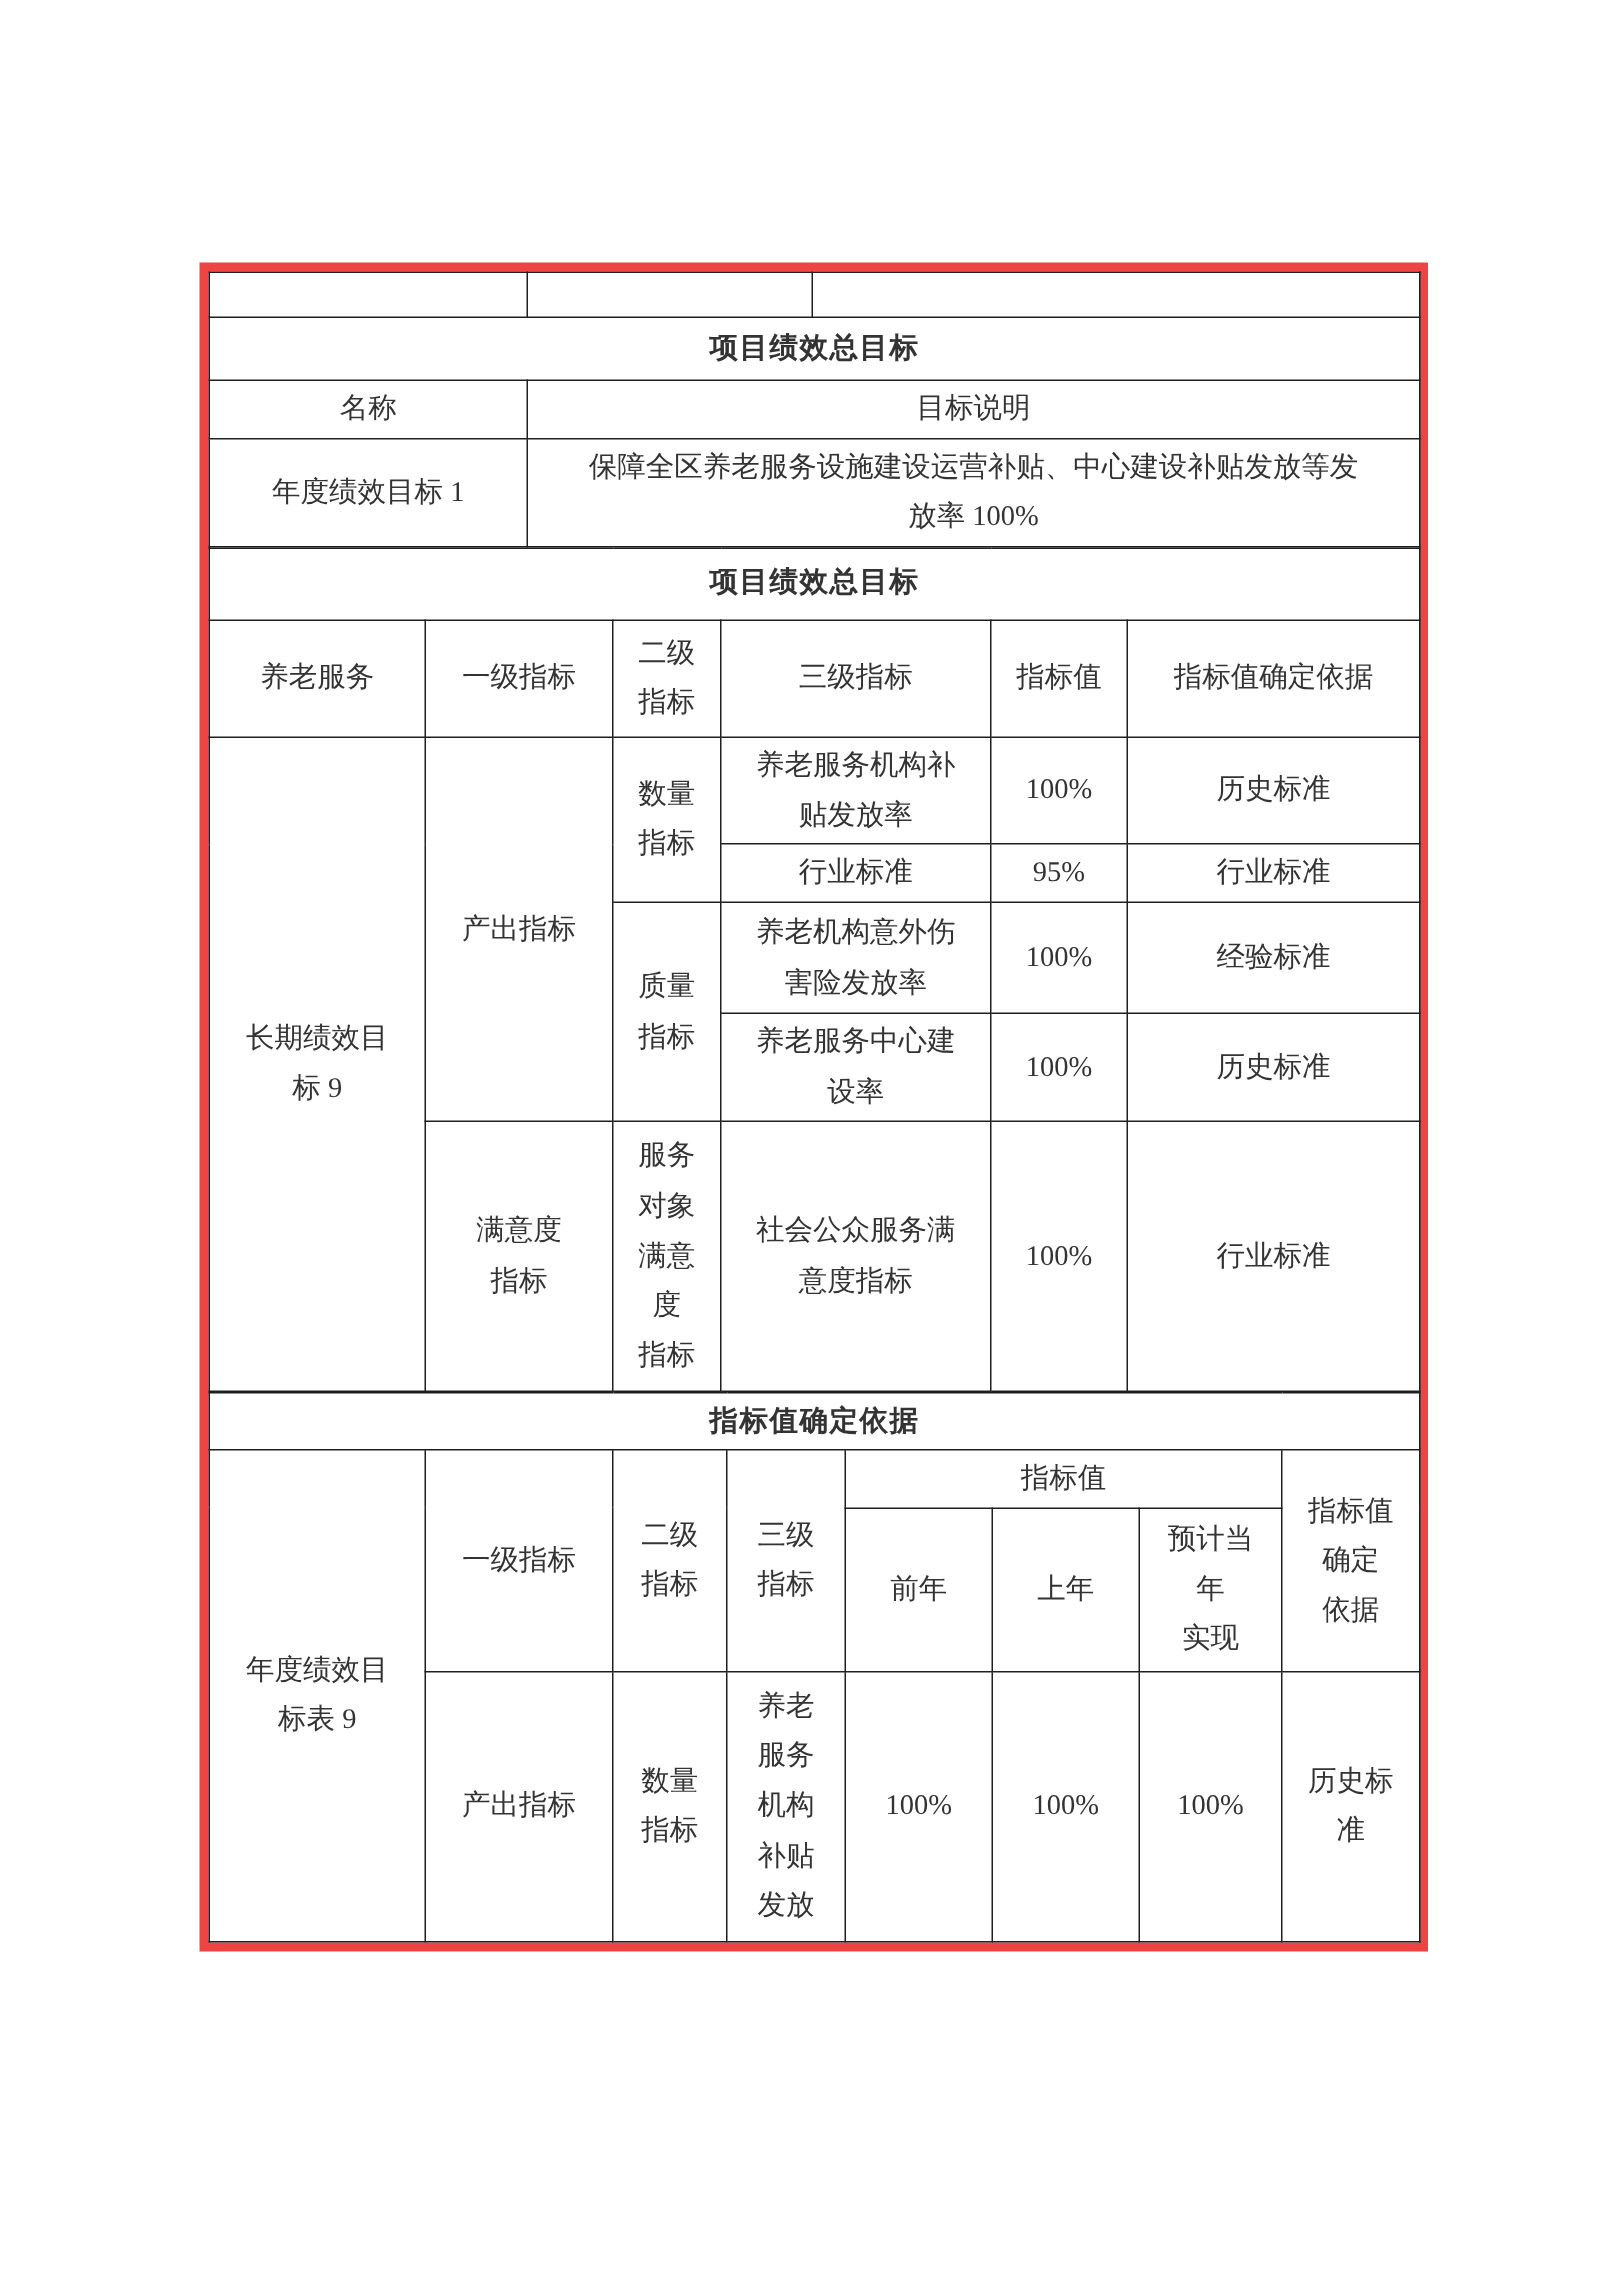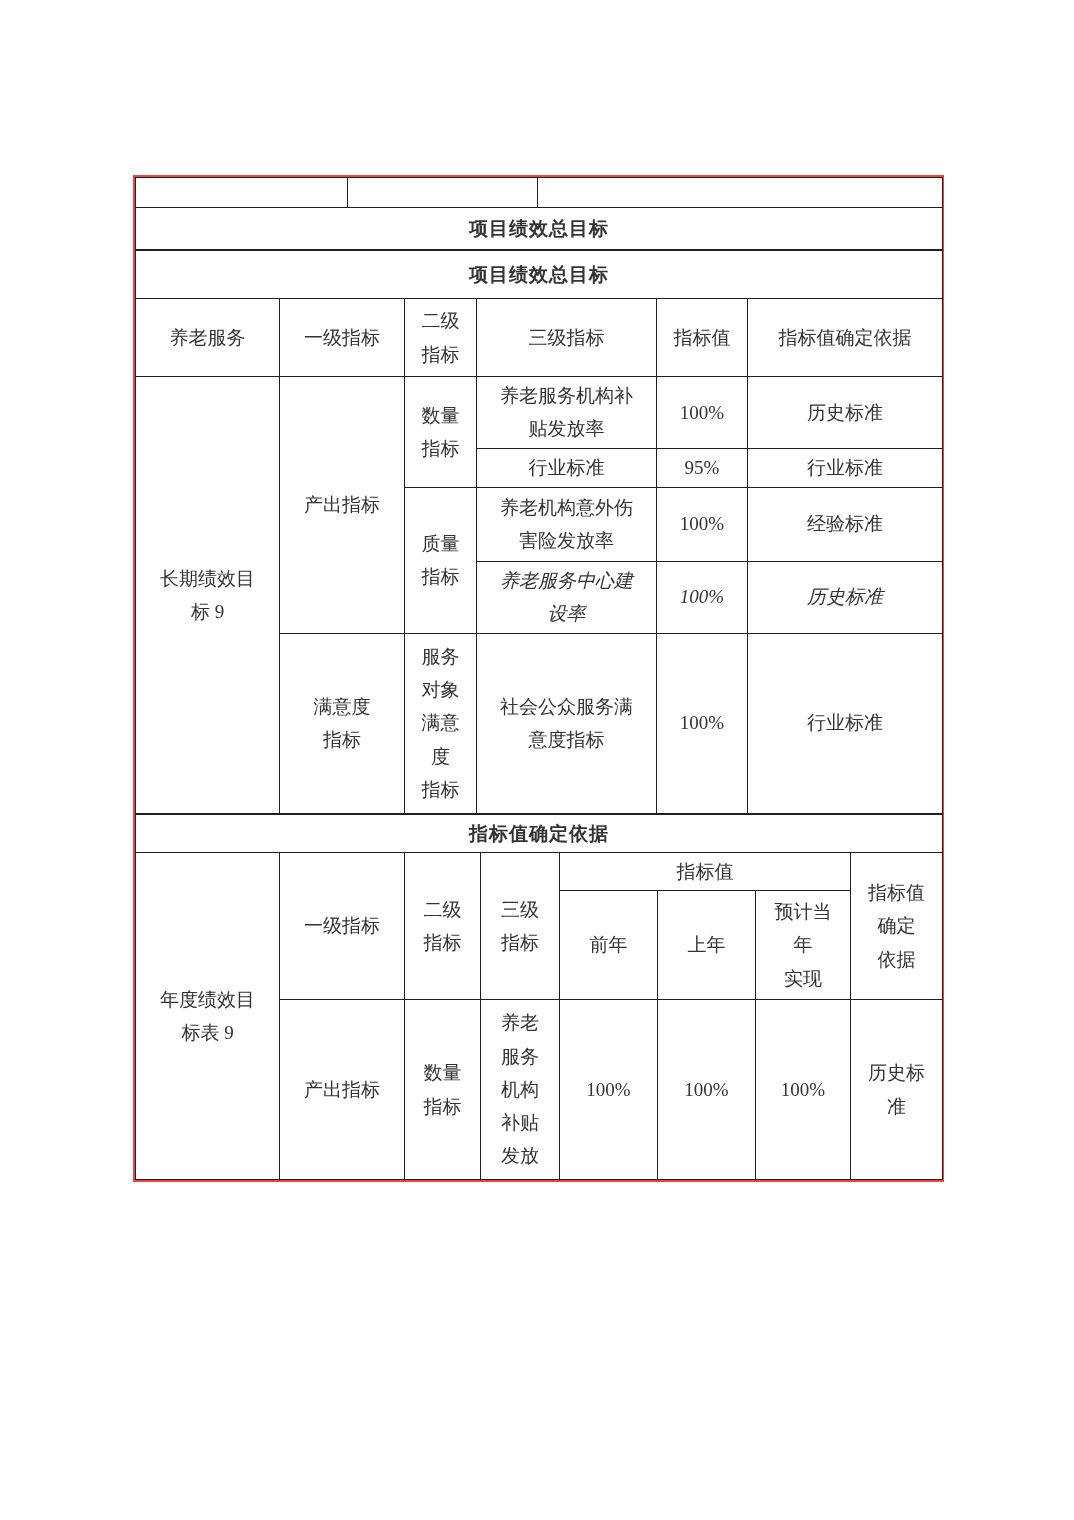--- a/index.html
+++ b/index.html
@@ -6,21 +6,21 @@
   body{
     width:1074px;height:1520px;
     background:#ffffff;
     font-family:"Liberation Serif", serif;
     color:#333333;
     position:relative;
   }
   .table-stack{
     position:absolute;
     left:133px;top:175px;width:807px;
-    border:2px solid #ef4444;
+    border:6px solid #ef4444;
   }
   table.grid{
     border-collapse:collapse;
     table-layout:fixed;
     width:807px;
   }
   table.grid td{
     border:1px solid #1f1f1f;
     text-align:center;
     vertical-align:middle;
@@ -37,21 +37,21 @@
   }
   td.desc{
     text-align:left;
     padding:2px 9px;
     line-height:1.8;
   }
   td.desc.indent{ text-indent:2em; }
   tr.h30{height:30px;} tr.h42{height:42px;} tr.h39{height:39px;}
   tr.h69{height:69px;} tr.h62{height:62px;} tr.h48{height:48px;}
   tr.h78{height:78px;padding-left:32px;} tr.h71{height:71px;} tr.h74{height:74px;}
-  tr.h72{height:72px;font-style:italic;} tr.h180{height:180px;} tr.h38{height:38px;}
+  tr.h72{height:72px;} tr.h180{height:180px;} tr.h38{height:38px;}
   tr.h109{height:109px;}
 </style>
 </head>
 <body>
 
 <div class="table-stack">
 
   <table class="grid">
     <colgroup>
         <col style="width:212px">
@@ -59,20 +59,29 @@
         <col style="width:405px">
       </colgroup>
     <tbody>
       <tr class="h30">
         <td></td>
         <td></td>
         <td></td>
       </tr>
       <tr class="h42">
         <td colspan="3" class="title-cell">项目绩效总目标</td>
+      </tr>
+      <tr class="h39">
+        <td>名称</td>
+        <td colspan="2">目标说明</td>
+      </tr>
+      <tr class="h62">
+        <td>年度绩效目标 1</td>
+        <td colspan="2" class="desc">保障全区养老服务设施建设运营补贴、中心建设补贴发放等发
+放率 100%</td>
       </tr>
     </tbody>
   </table>
 
   <table class="grid">
     <colgroup>
       <col style="width:144px">
         <col style="width:125px">
         <col style="width:72px">
       <col style="width:180px">

